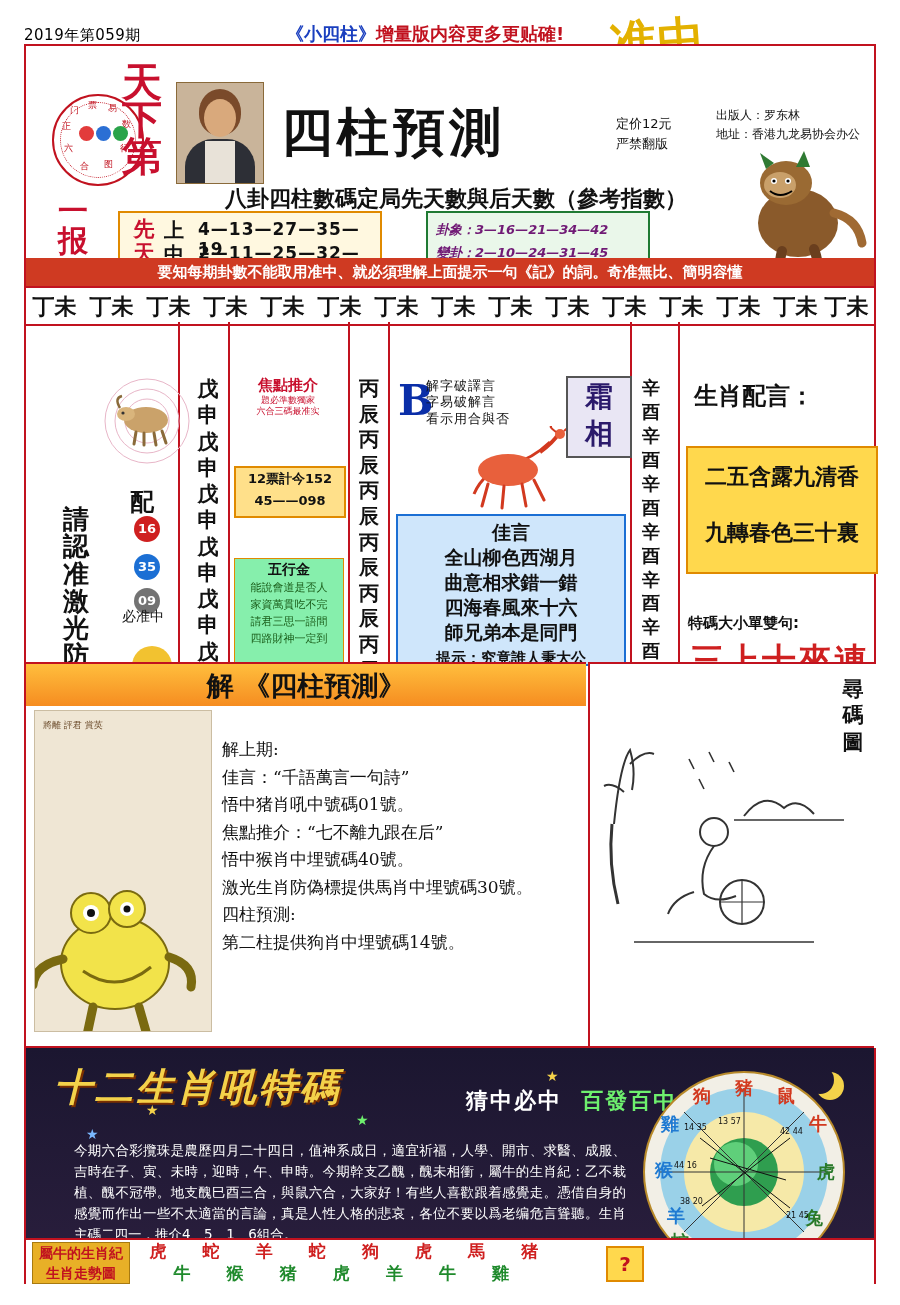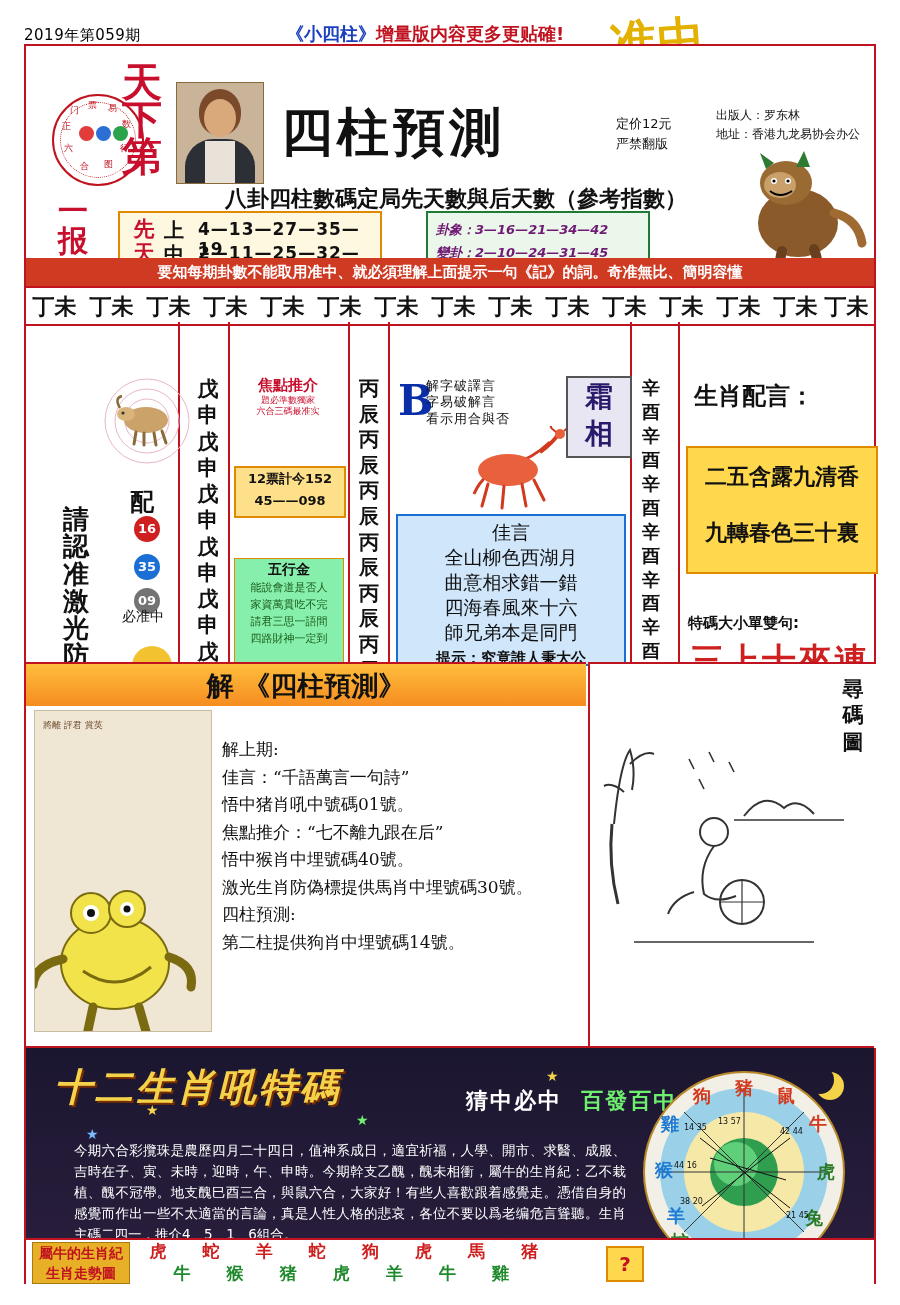--- a/index.html
+++ b/index.html
@@ -79,21 +79,21 @@
   .wuxing .h{font-size:14px;font-weight:bold;text-align:center;color:#111;line-height:20px;}
   .wuxing .l{font-size:11px;color:#1a5e1a;text-align:center;line-height:17px;}
 
   .bingchen{position:absolute;left:330px;top:330px;width:26px;text-align:center;font-size:20px;font-weight:bold;color:#111;line-height:1.28;}
 
   .bletter{position:absolute;left:372px;top:330px;font-size:42px;font-weight:bold;color:#0a2ea8;font-family:"DejaVu Serif","Liberation Serif",serif;}
   .jiezi{position:absolute;left:400px;top:332px;font-size:13px;color:#111;line-height:1.25;letter-spacing:1px;}
   .deer{position:absolute;left:430px;top:380px;width:130px;height:85px;}
 
   .jiayanbox{position:absolute;left:370px;top:468px;width:226px;height:148px;border:2px solid #1b6fd4;background:#cfe6fb;}
-  .jiayanbox .jy{font-size:19px;font-weight:normal;color:#111;text-align:center;line-height:25px;font-family:"DejaVu Serif","Liberation Serif",serif;}
+  .jiayanbox .jy{font-size:19px;font-weight:bold;color:#111;text-align:center;line-height:25px;font-family:"DejaVu Serif","Liberation Serif",serif;}
   .jiayanbox .tip{font-size:15px;font-weight:bold;color:#111;text-align:center;margin-top:4px;}
 
   .shuang{position:absolute;left:540px;top:330px;width:62px;height:78px;border:2px solid #555;background:#e9e6f4;}
   .shuang span{display:block;font-size:28px;font-weight:bold;color:#2b1a6b;text-align:center;line-height:37px;font-family:"DejaVu Serif","Liberation Serif",serif;}
 
   .xinyou{position:absolute;left:612px;top:330px;width:26px;text-align:center;font-size:18px;font-weight:bold;color:#111;line-height:1.33;}
 
   .shengxiao{position:absolute;left:668px;top:334px;font-size:24px;font-weight:bold;color:#111;}
   .yellowbox{position:absolute;left:660px;top:400px;width:188px;height:124px;border:2px solid #e08a00;background:#ffd84d;}
   .yellowbox div{font-size:22px;font-weight:bold;color:#111;text-align:center;line-height:56px;font-family:"DejaVu Serif","Liberation Serif",serif;}

